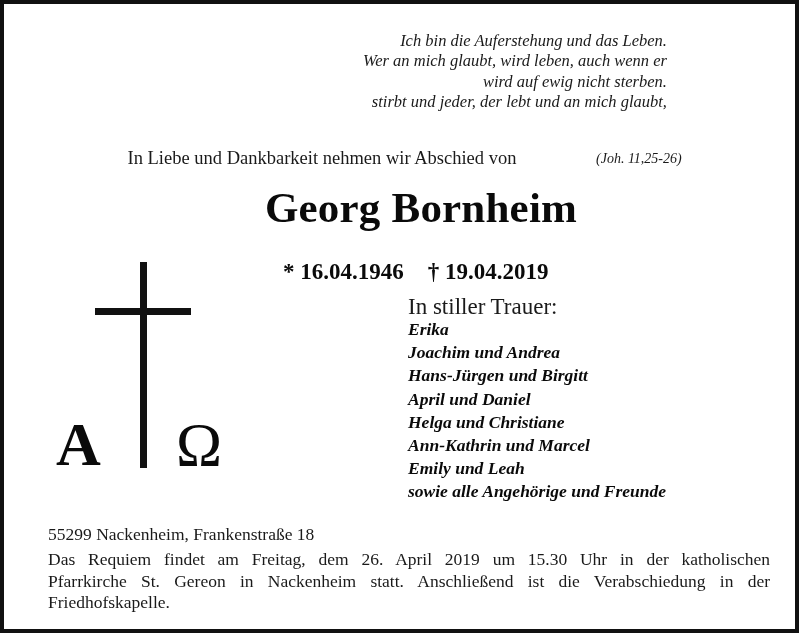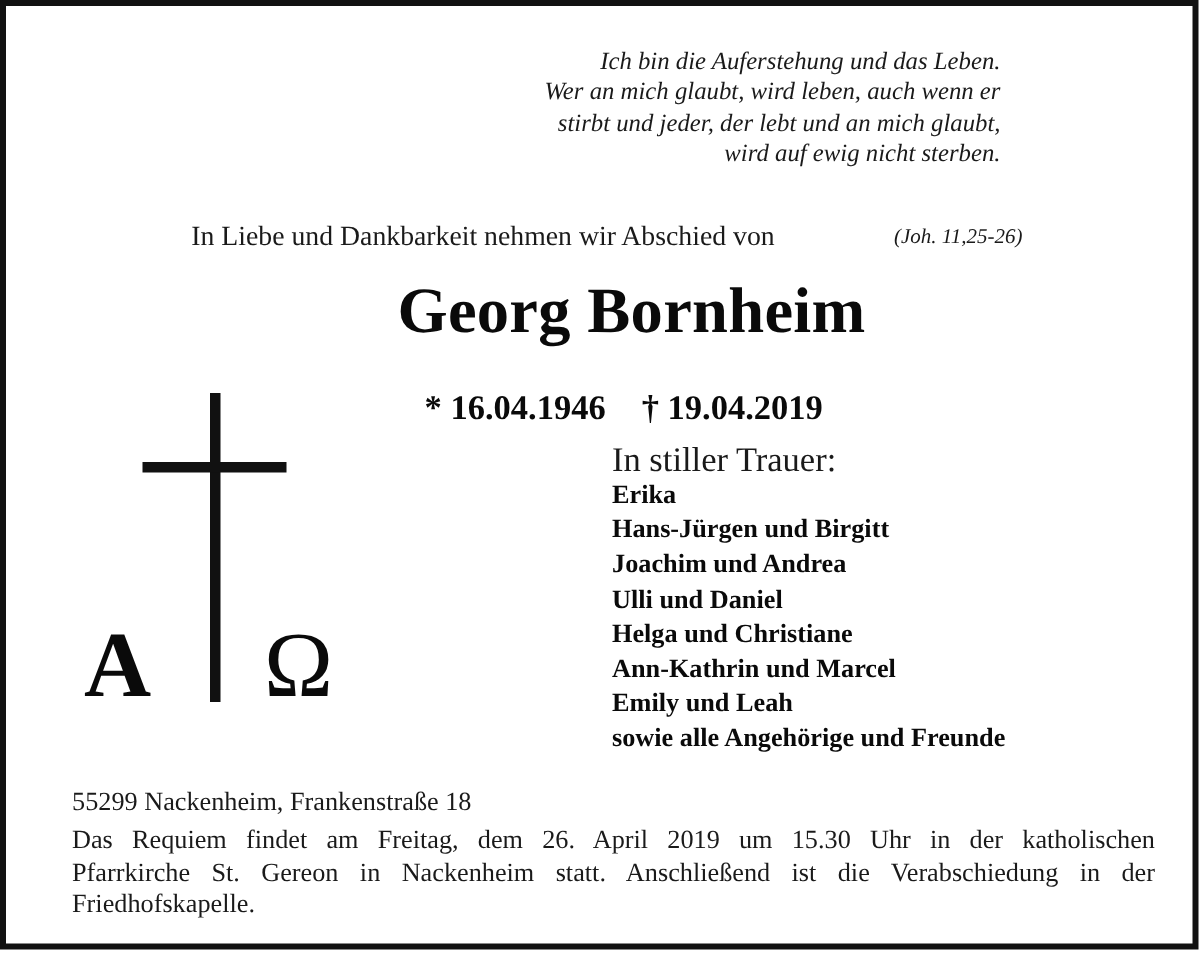--- a/index.html
+++ b/index.html
@@ -110,21 +110,21 @@
       color: #1a1a1a;
     }
     .mourners {
       left: 408px;
       top: 318px;
       font-size: 17.5px;
       font-weight: bold;
       line-height: 23.2px;
       color: #0a0a0a;
     }
-    .mourners .line { display: block; }
+    .mourners .line { display: block; font-style: italic; }
 
     .address {
       left: 48px;
       top: 524px;
       font-size: 17.5px;
       color: #1a1a1a;
     }
     .requiem {
       left: 48px;
       top: 549px;
@@ -138,22 +138,22 @@
     .requiem .line.last { text-align-last: left; }
   </style>
 </head>
 <body>
 
 <div class="frame"></div>
 
 <div class="abs quote">
   <span class="line">Ich bin die Auferstehung und das Leben.</span>
   <span class="line">Wer an mich glaubt, wird leben, auch wenn er</span>
+  <span class="line">wird auf ewig nicht sterben.</span>
   <span class="line">stirbt und jeder, der lebt und an mich glaubt,</span>
-  <span class="line">wird auf ewig nicht sterben.</span>
 </div>
 <div class="abs citation">(Joh. 11,25-26)</div>
 
 <div class="abs intro">In Liebe und Dankbarkeit nehmen wir Abschied von</div>
 
 <div class="abs name">Georg Bornheim</div>
 
 <div class="abs dates">
   <span>* 16.04.1946</span><span class="gap"></span><span>† 19.04.2019</span>
 </div>
@@ -161,23 +161,23 @@
 <div>
   <div class="cross-v"></div>
   <div class="cross-h"></div>
 </div>
 <div class="abs alpha">A</div>
 <div class="abs omega">Ω</div>
 
 <div class="abs mourners-label">In stiller Trauer:</div>
 <div class="abs mourners">
   <span class="line">Erika</span>
+  <span class="line">Joachim und Andrea</span>
   <span class="line">Hans-Jürgen und Birgitt</span>
-  <span class="line">Joachim und Andrea</span>
-  <span class="line">Ulli und Daniel</span>
+  <span class="line">April und Daniel</span>
   <span class="line">Helga und Christiane</span>
   <span class="line">Ann-Kathrin und Marcel</span>
   <span class="line">Emily und Leah</span>
   <span class="line">sowie alle Angehörige und Freunde</span>
 </div>
 
 <div class="abs address">55299 Nackenheim, Frankenstraße 18</div>
 
 <div class="abs requiem">
   <span class="line">Das Requiem findet am Freitag, dem 26. April 2019 um 15.30 Uhr in der katholischen</span>

